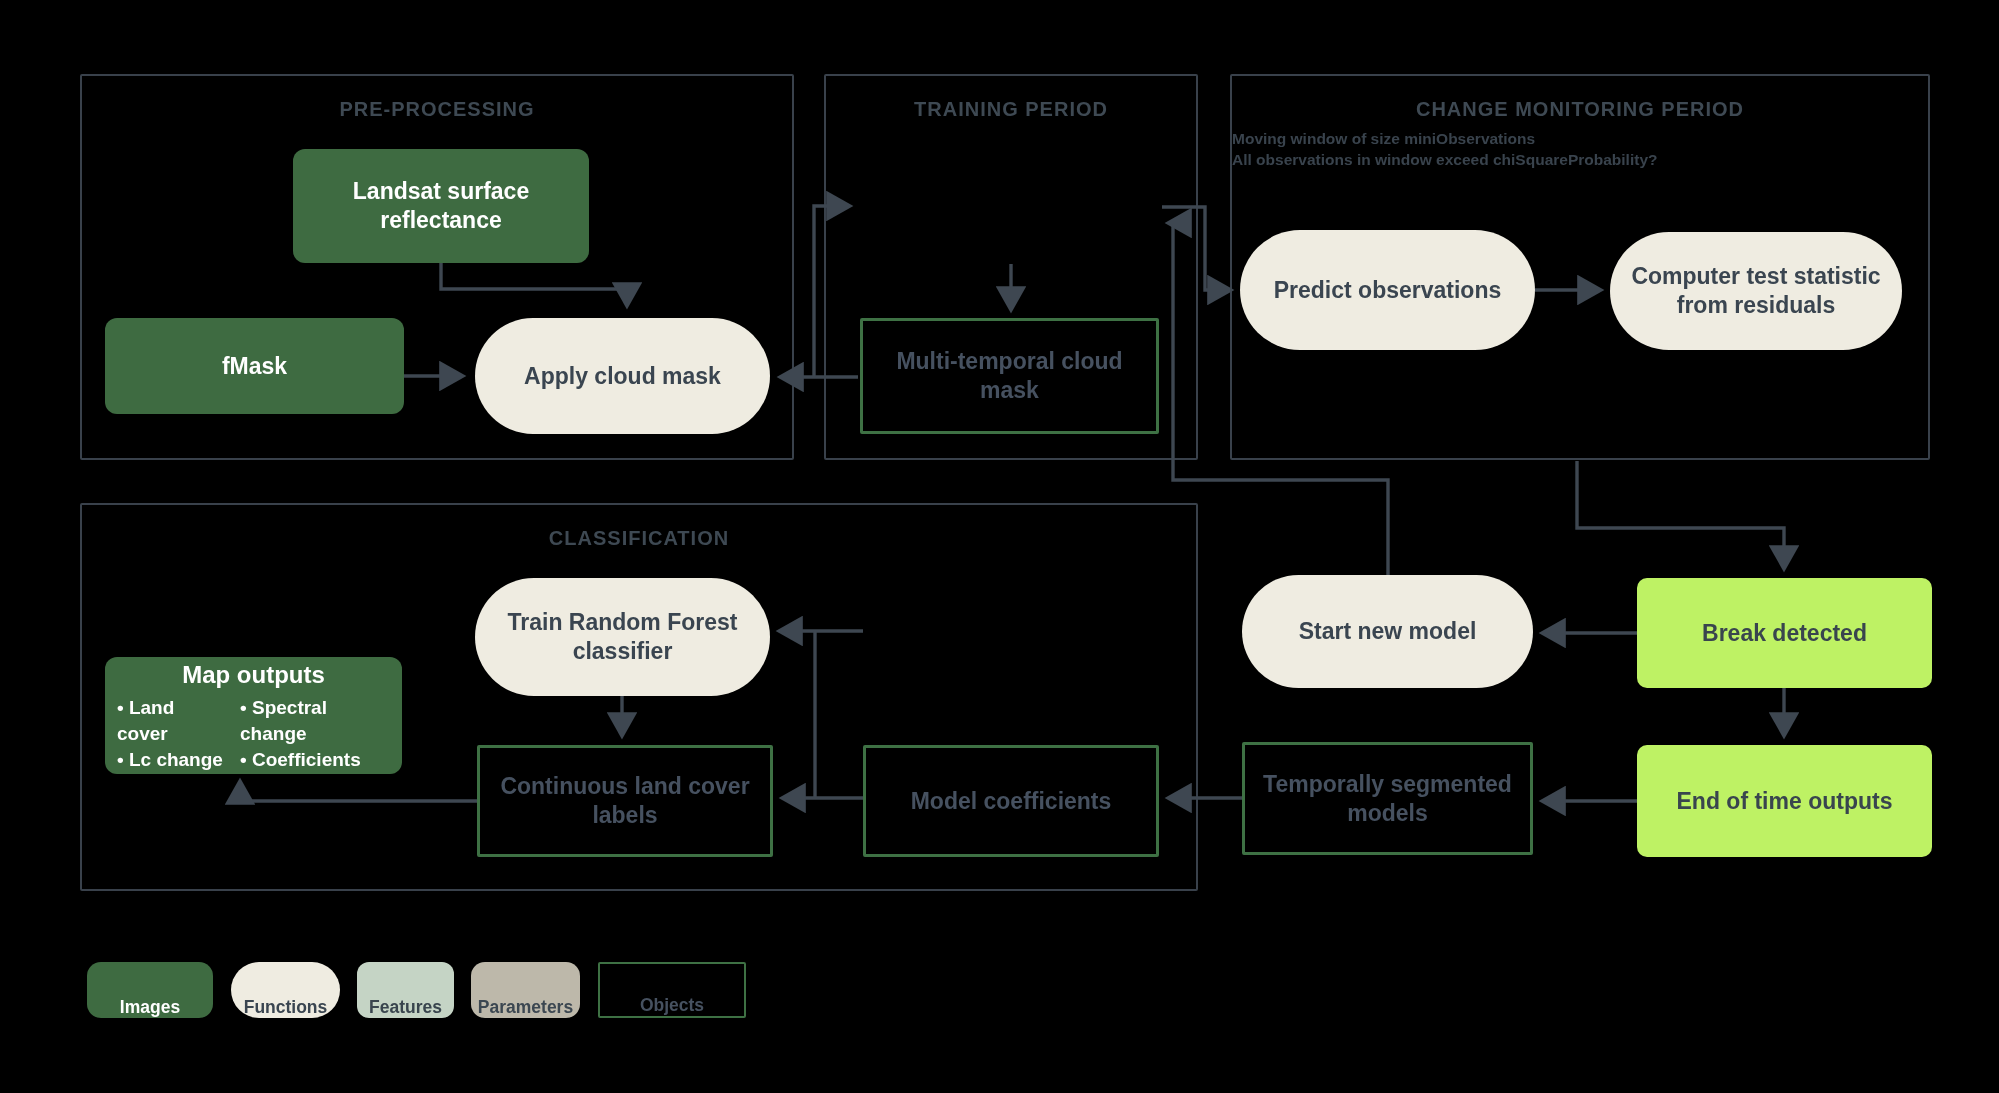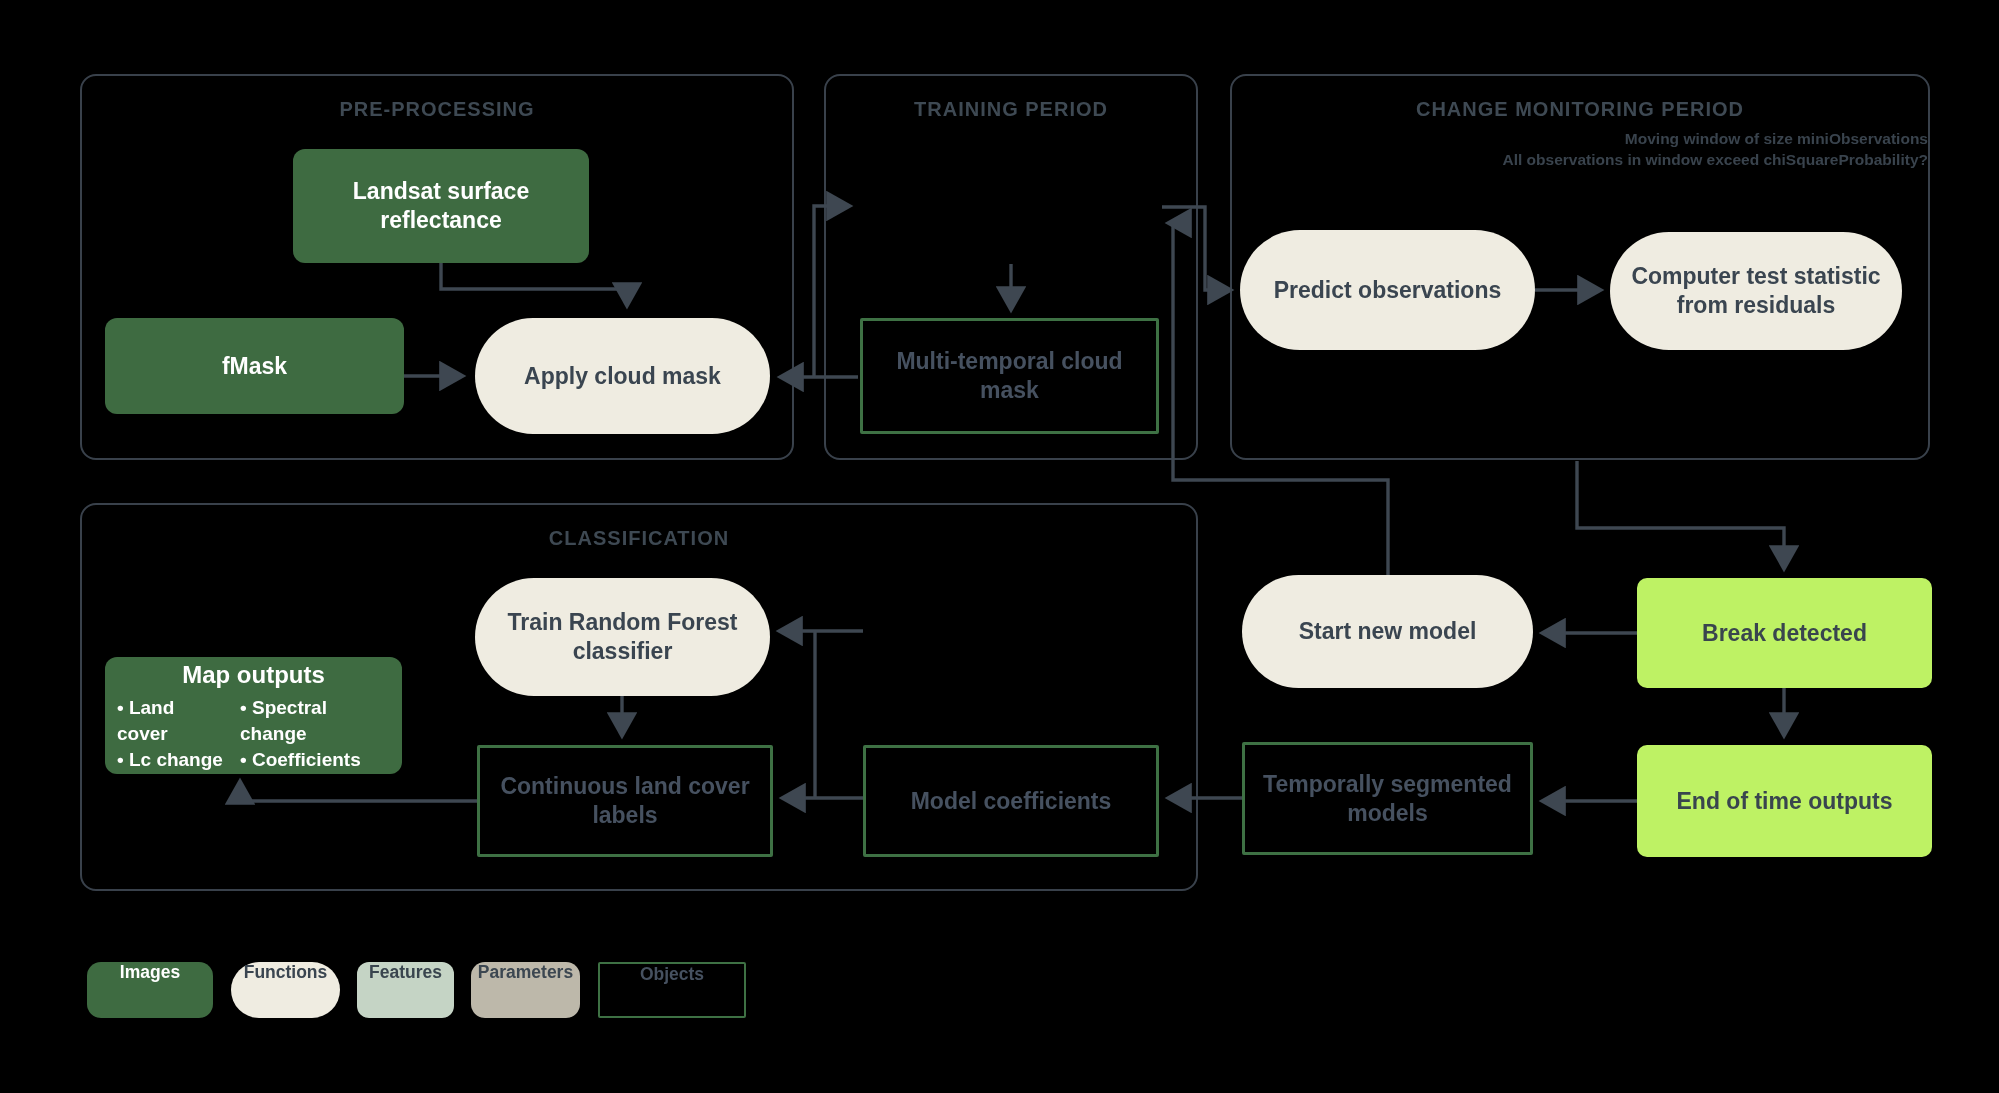--- a/index.html
+++ b/index.html
@@ -1,46 +1,46 @@
 <!DOCTYPE html>
 <html><head>
 <meta charset="utf-8">
 <style>
   html,body{margin:0;padding:0;background:#000;}
   #stage{
     position:relative;width:1999px;height:1093px;background:#000000;
     font-family:"Liberation Sans","DejaVu Sans",sans-serif;overflow:hidden;
   }
-  .section{position:absolute;border:2px solid #39414B;border-radius:16px;box-sizing:border-box;}
+  .section{position:absolute;border:2px solid #39414B;border-radius:2px;box-sizing:border-box;}
   .section-title{
     position:absolute;left:0;top:22px;width:100%;text-align:center;
     color:#3E4953;font-weight:bold;font-size:20px;letter-spacing:1px;
   }
   .section-subtitle{
-    position:absolute;left:0;top:52px;width:100%;text-align:right;
+    position:absolute;left:0;top:52px;width:100%;text-align:left;
     color:#39434D;font-weight:bold;font-size:15.5px;line-height:21px;
   }
   .node{
     position:absolute;display:flex;align-items:center;justify-content:center;
     text-align:center;font-weight:bold;font-size:23px;line-height:29px;
     box-sizing:border-box;padding:6px 18px;
   }
   .image-node{background:#3E6B41;color:#FFFFFF;border-radius:12px;}
   .function-node{background:#EFECE1;color:#3A4550;border-radius:70px;}
   .feature-node{background:#bef264;color:#39454E;border-radius:10px;}
   .parameter-node{background:#BDB8AA;color:#3C4751;border-radius:12px;}
   .object-node{background:transparent;border:3px solid #3E7144;color:#465160;border-radius:2px;}
   .map-box{flex-direction:column;justify-content:center;padding:10px 12px 8px 12px;}
   .map-title{font-size:24px;font-weight:bold;color:#FFFFFF;margin-bottom:6px;}
   .map-cols{display:flex;gap:16px;width:100%;justify-content:center;}
   .map-col{display:flex;flex-direction:column;align-items:flex-start;
     font-size:19px;line-height:26px;font-weight:bold;color:#FFFFFF;text-align:left;}
   #arrows{position:absolute;left:0;top:0;pointer-events:none;}
   .legend-item{
-    position:absolute;display:flex;align-items:flex-start;justify-content:center;
+    position:absolute;display:flex;align-items:flex-end;justify-content:center;
     font-size:17.5px;font-weight:bold;box-sizing:border-box;
   }
   .legend-image{background:#3E6B41;color:#FFFFFF;border-radius:14px;}
   .legend-function{background:#EFECE1;color:#3A4550;border-radius:28px;}
   .legend-feature{background:#C5D4C5;color:#39454E;border-radius:12px;}
   .legend-parameter{background:#BDB8AA;color:#3C4751;border-radius:14px;}
   .legend-object{background:transparent;border:2.5px solid #3E7144;color:#465160;border-radius:2px;}
 </style>
 </head>
 <body>

